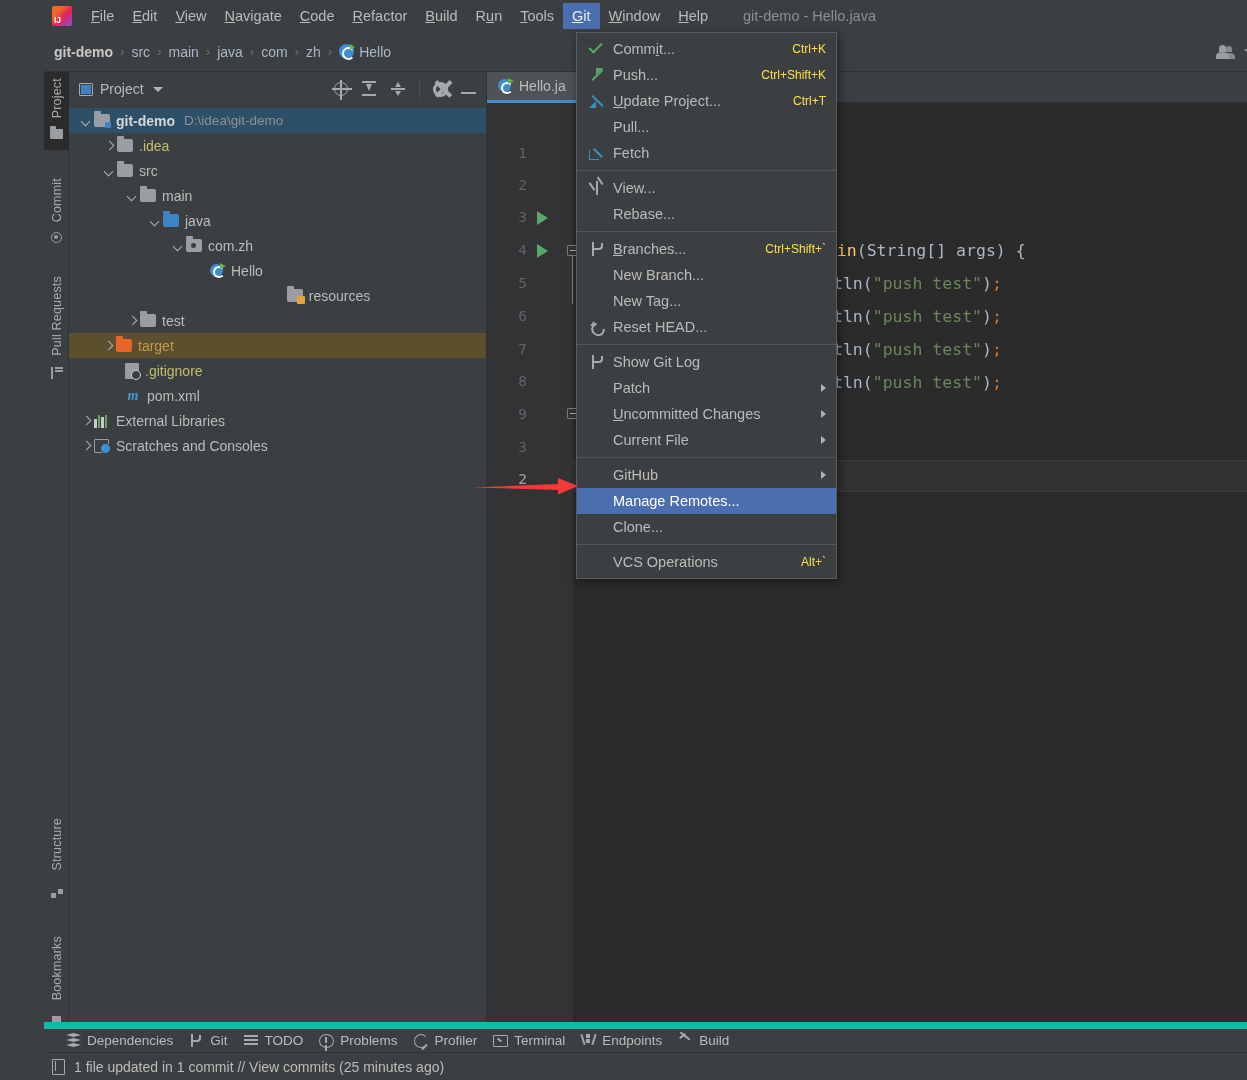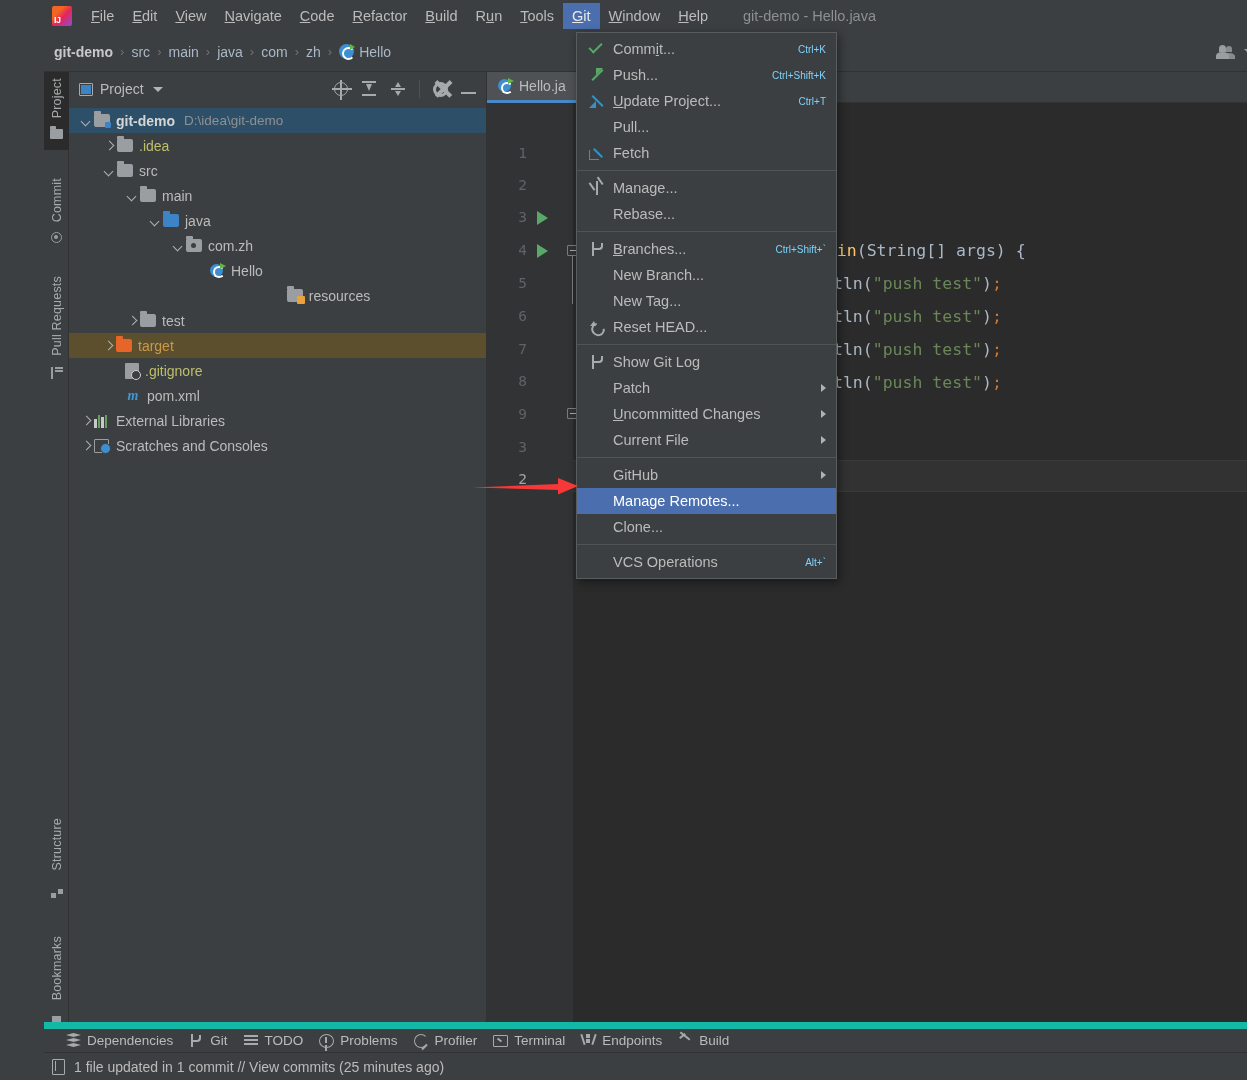--- a/index.html
+++ b/index.html
@@ -308,21 +308,21 @@
   .gm-item {
     height:26px; display:flex; align-items:center; position:relative; cursor:default;
     padding-left:10px; padding-right:10px;
   }
   .gm-item.hl { background:#4b6eaf; }
   .gm-icon { width:20px; flex:0 0 20px; height:16px; position:relative; margin-right:6px; }
   .gm-label { font-size:14.5px; color:#bbbbbb; white-space:nowrap; }
   .gm-item.hl .gm-label { color:#ffffff; }
   .gm-label .mn { text-decoration:underline; }
   .gm-short {
-    margin-left:auto; font-size:10px; color:#7dd3fc; white-space:nowrap; padding-left:16px;
+    margin-left:auto; font-size:12px; color:#fde047; white-space:nowrap; padding-left:16px;
   }
   .gm-sub {
     margin-left:auto; width:0;height:0;
     border-left:5px solid #b0b3b5; border-top:4px solid transparent; border-bottom:4px solid transparent;
   }
   .gm-sep { height:1px; background:#515455; margin:4px 0; }
 
   
   .mi-check{position:absolute;left:2px;top:2px;width:13px;height:7px;
     border-left:2.6px solid #59a869;border-bottom:2.6px solid #59a869;transform:rotate(-45deg);}
@@ -664,21 +664,21 @@
         </span>
       <span class="gm-label">Fetch</span>
     </div>
 
     <div class="gm-sep"></div>
 
     <div class="gm-item">
       <span class="gm-icon">
           <i class="mi-merge"></i>
         </span>
-      <span class="gm-label">Manage...</span>
+      <span class="gm-label">View...</span>
     </div>
     <div class="gm-item">
       <span class="gm-icon"></span>
       <span class="gm-label">Rebase...</span>
     </div>
 
     <div class="gm-sep"></div>
 
     <div class="gm-item">
       <span class="gm-icon">

